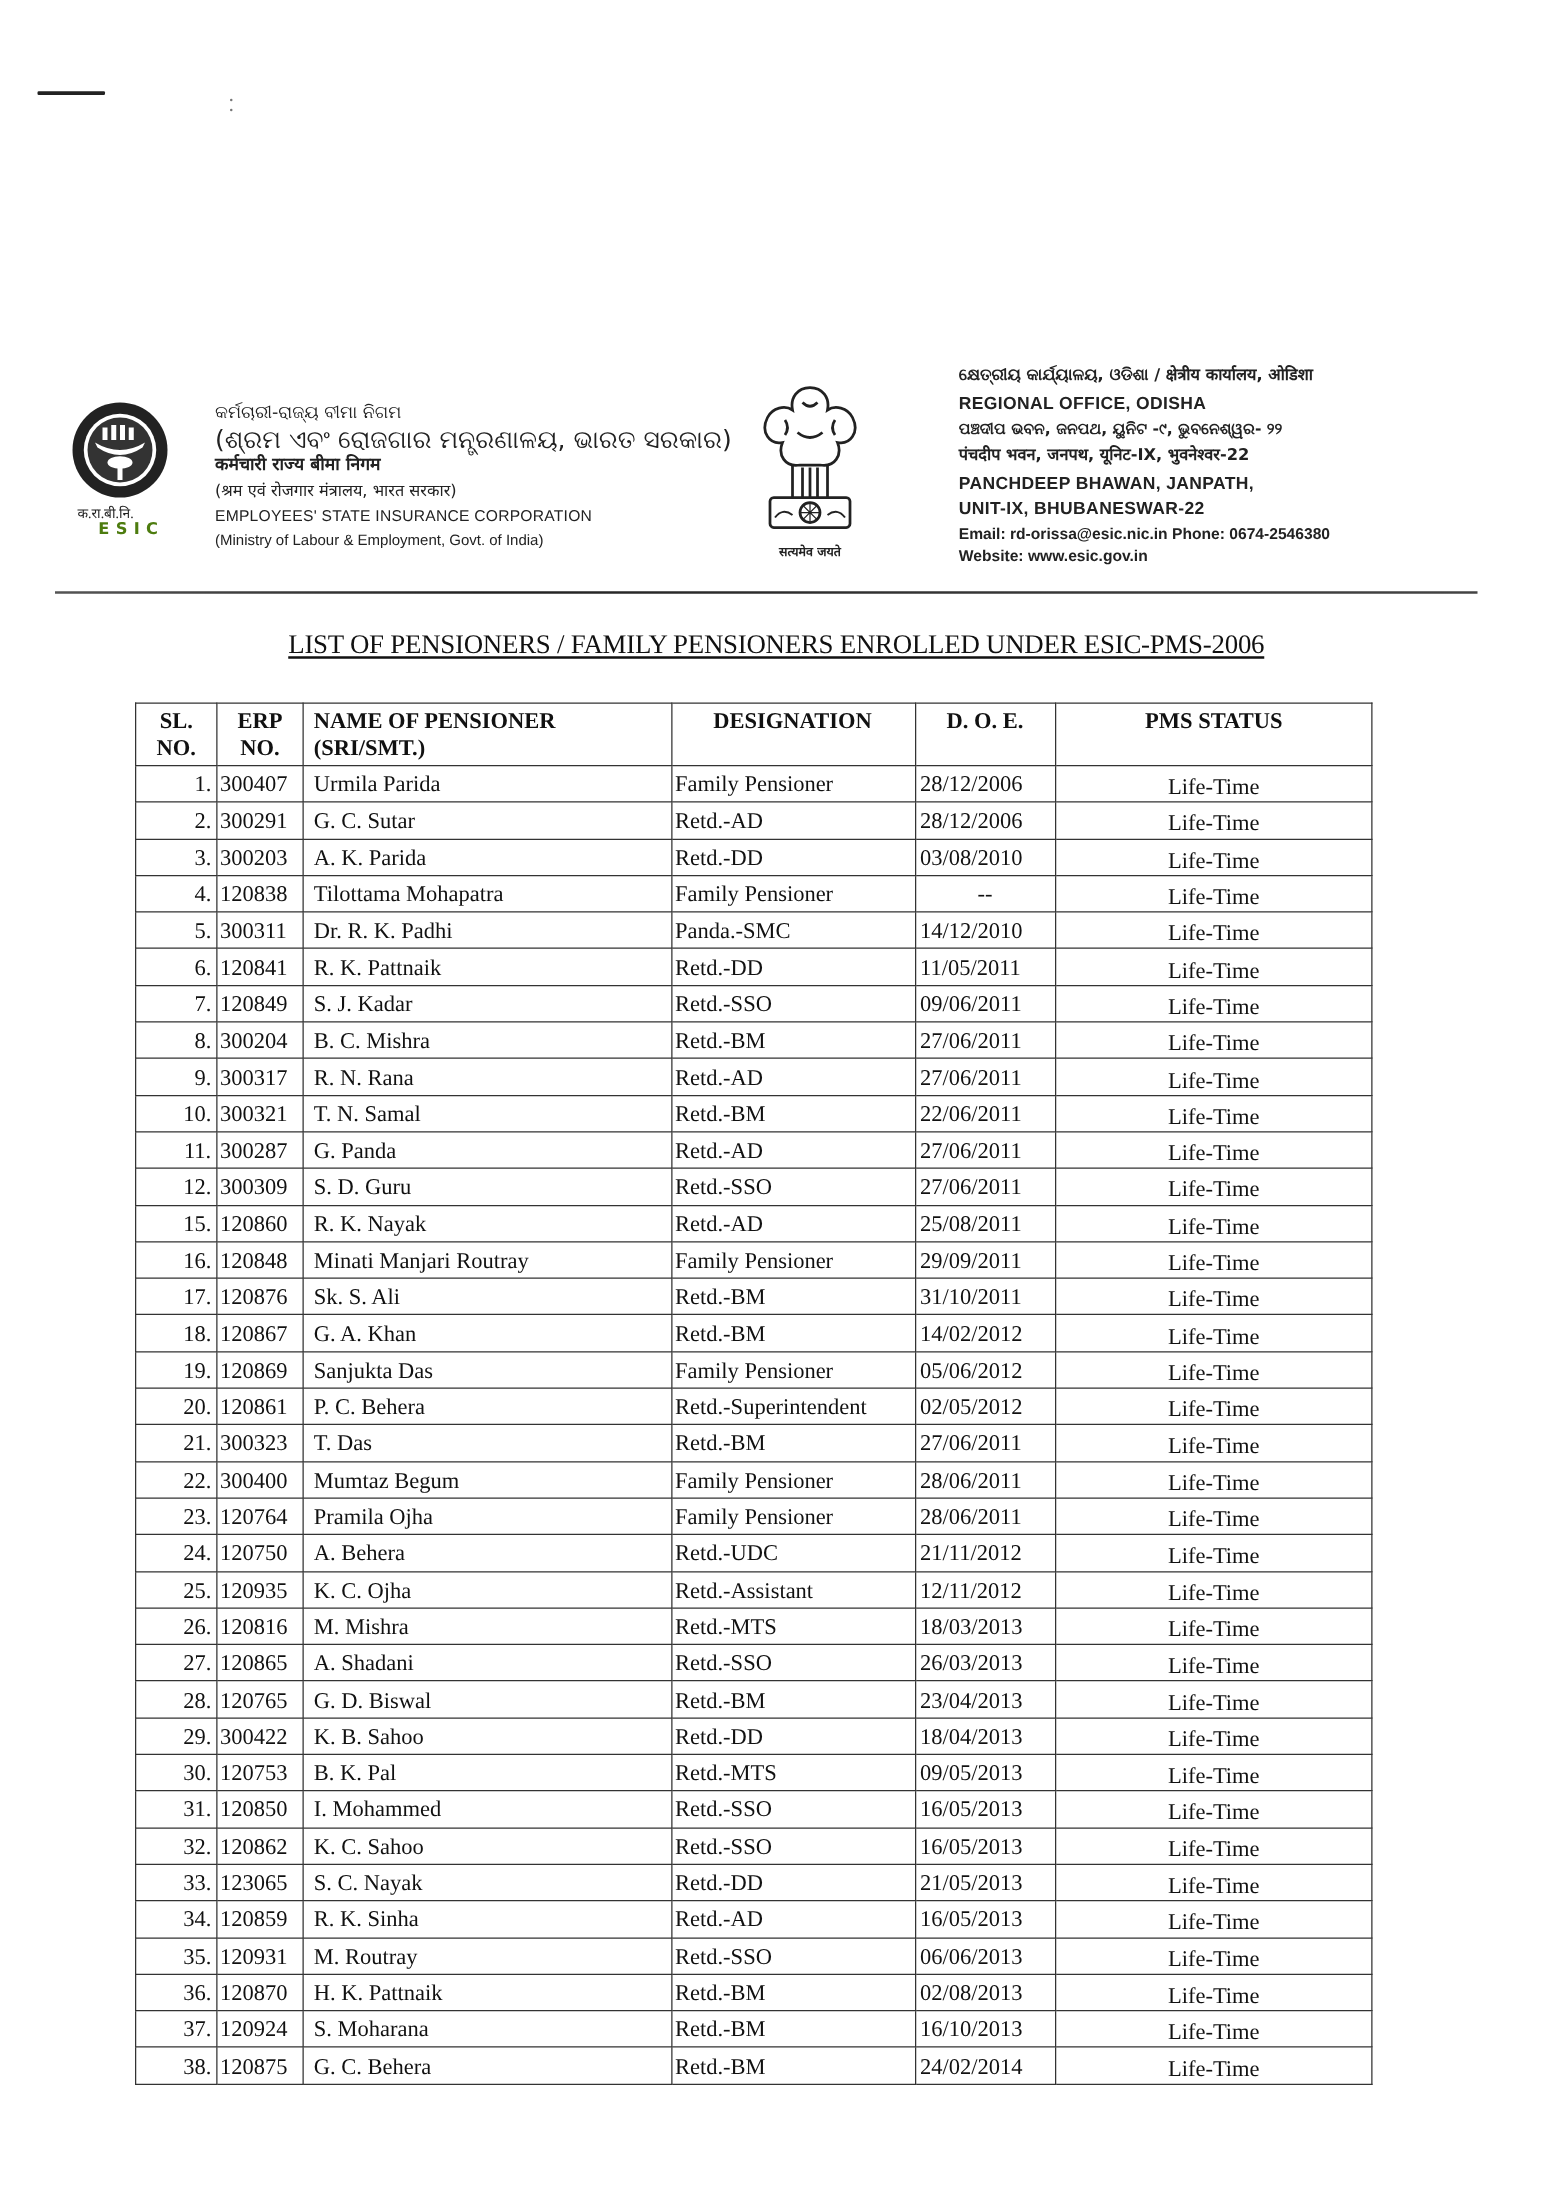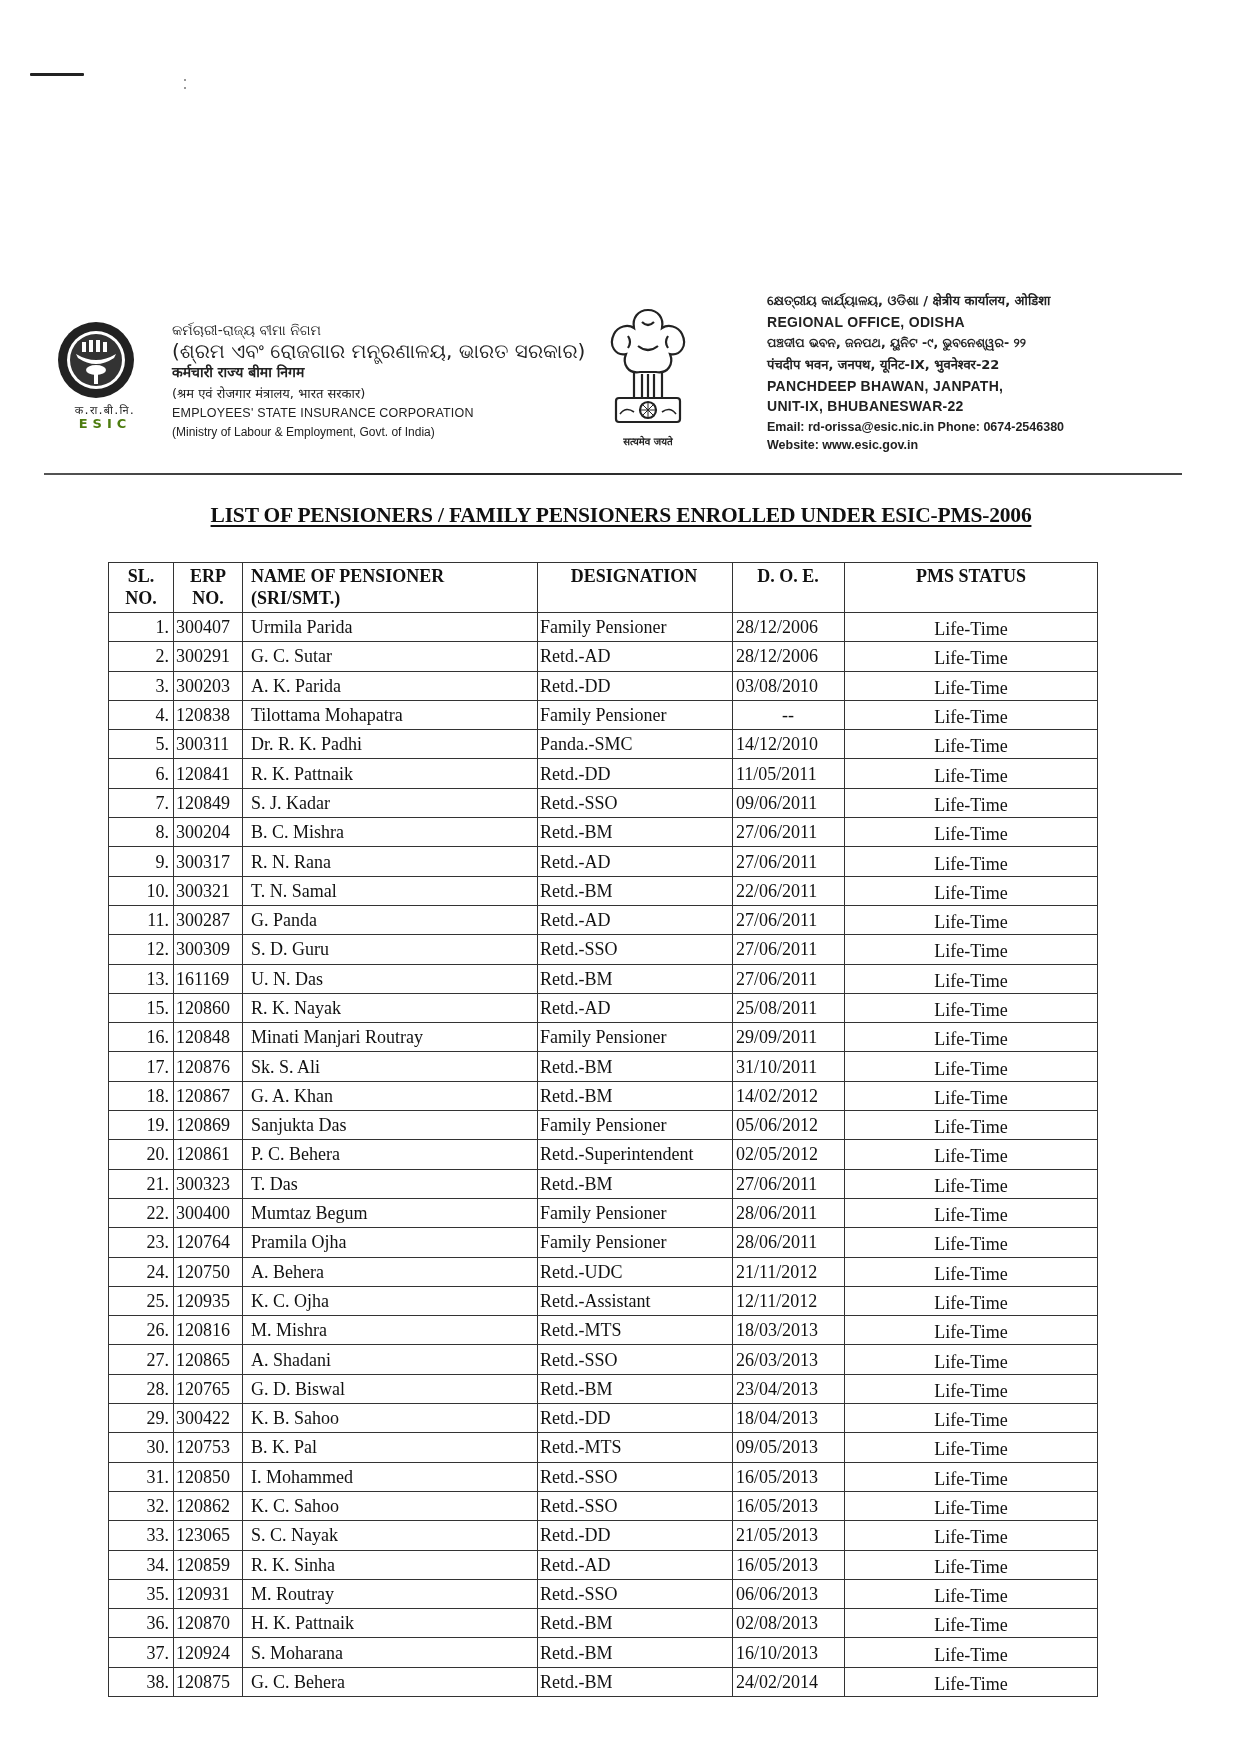--- a/index.html
+++ b/index.html
@@ -16,22 +16,22 @@
     content: ""; position: absolute; left: 0; width: 2px; height: 2px; background: #777; border-radius: 50%;
   }
   .corner-dots::before { top: 0; } .corner-dots::after { top: 8px; }
 
   
   .letterhead { position: absolute; left: 0; top: 290px; width: 1242px; height: 170px; }
   .esic-logo {
     position: absolute; left: 56px; top: 30px; width: 80px; height: 80px;
   }
   .esic-abbr-hi {
-    position: absolute; left: 62px; top: 112px; width: 86px; font-family: Liberation Mono, monospace;
-    font-size: 11px; color: #222; text-align: center;
+    position: absolute; left: 62px; top: 112px; width: 86px; font-family: Liberation Serif, serif;
+    font-size: 11px; color: #222; 
   }
   .esic-abbr-en {
     position: absolute; left: 62px; top: 126px; width: 86px; font-family: "DejaVu Sans", sans-serif;
     font-size: 13px; font-weight: bold; letter-spacing: 5px; color: #4d7c0f; text-align: center;
   }
   .org-block { position: absolute; left: 172px; top: 30px; width: 420px; font-family: "DejaVu Sans", sans-serif; color: #222; }
   .org-block div { white-space: nowrap; }
   .org-line-1 { font-size: 14px; line-height: 21px; }
   .org-line-2 { font-size: 20px; line-height: 21px; }
   .org-line-3 { font-size: 14px; line-height: 21px; font-weight: bold; }
@@ -56,21 +56,21 @@
   .off-l7 { font-size: 12.5px; line-height: 18px; font-weight: bold; margin-top: 2px; }
   .off-l8 { font-size: 12.5px; line-height: 18px; font-weight: bold; }
 
   .letterhead-rule {
     position: absolute; left: 44px; top: 473px; width: 1138px; height: 2px;
     background: linear-gradient(90deg, #555, #222 30%, #333 60%, #444);
   }
 
   .doc-title {
     position: absolute; left: 0; top: 503px; width: 1242px; text-align: center;
-    font-family: "Liberation Serif", serif; font-weight: bold; font-size: 21.5px;
+    font-family: "Liberation Serif", serif; font-weight: normal; font-size: 21.5px;
     text-decoration: underline; text-underline-offset: 3px; letter-spacing: -0.2px; color: #111;
   }
 
   
   .pension-table {
     position: absolute; left: 108px; top: 562px;
     border-collapse: collapse; font-family: "Liberation Serif", serif; font-size: 18px; color: #111;
     table-layout: fixed;
   }
   .pension-table th, .pension-table td {
@@ -262,28 +262,20 @@
       </tr>
       <tr>
         <td class="c-sl">12.</td>
         <td class="c-erp">300309</td>
         <td class="c-name">S. D. Guru</td>
         <td class="c-des">Retd.-SSO</td>
         <td class="c-doe">27/06/2011</td>
         <td class="c-status">Life-Time</td>
       </tr>
       <tr>
-        <td class="c-sl">13.</td>
-        <td class="c-erp">161169</td>
-        <td class="c-name">U. N. Das</td>
-        <td class="c-des">Retd.-BM</td>
-        <td class="c-doe">27/06/2011</td>
-        <td class="c-status">Life-Time</td>
-      </tr>
-      <tr>
         <td class="c-sl">15.</td>
         <td class="c-erp">120860</td>
         <td class="c-name">R. K. Nayak</td>
         <td class="c-des">Retd.-AD</td>
         <td class="c-doe">25/08/2011</td>
         <td class="c-status">Life-Time</td>
       </tr>
       <tr>
         <td class="c-sl">16.</td>
         <td class="c-erp">120848</td>

